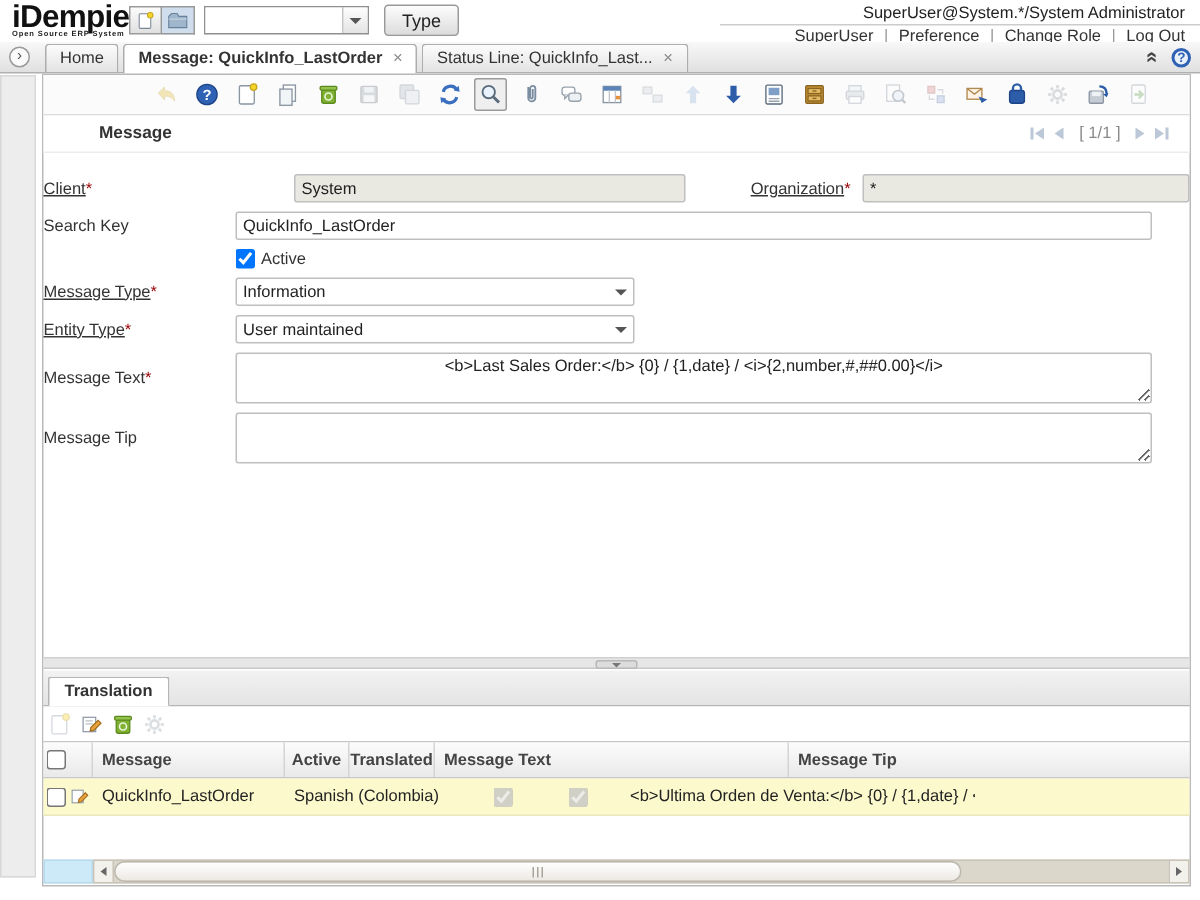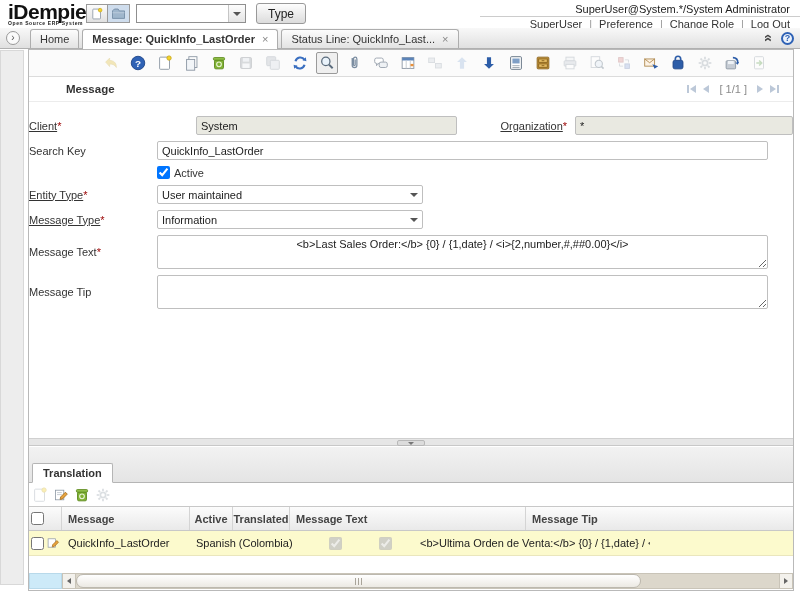--- a/index.html
+++ b/index.html
@@ -65,21 +65,21 @@
   .selbox .sarr{width:16px;display:flex;justify-content:center;}
   textarea.tfield{height:34px;resize:both;line-height:1.3;text-align:center;}
   .chkrow{margin-left:128px;display:flex;align-items:center;gap:4px;}
   input[type=checkbox]{width:13px;height:13px;margin:0;}
   
   .splitter{position:absolute;left:0;top:388px;width:764px;height:8px;background:#e6e6e6;border-top:1px solid #d0d0d0;border-bottom:1px solid #c8c8c8;}
   .split-btn{position:absolute;left:368px;top:1px;width:28px;height:6px;background:#dcdcdc;border:1px solid #b8b8b8;border-radius:2px;display:flex;align-items:center;justify-content:center;}
   .split-btn .a{width:0;height:0;border-left:3px solid transparent;border-right:3px solid transparent;border-top:3px solid #777;}
   
   .detail{position:absolute;left:0;top:397px;width:764px;bottom:0;}
-  .dtabs{height:36px;background:linear-gradient(#f2f2f2,#e4e4e4);border-bottom:1px solid #b5b5b5;display:flex;align-items:flex-end;padding-left:3px;}
+  .dtabs{height:24px;background:linear-gradient(#f2f2f2,#e4e4e4);border-bottom:1px solid #b5b5b5;display:flex;align-items:flex-end;padding-left:3px;}
   .dtab{background:#fff;border:1px solid #b5b5b5;border-bottom:1px solid #fff;margin-bottom:-1px;padding:3px 10px;font-weight:bold;font-size:11px;border-radius:2px 2px 0 0;}
   .dtoolbar{height:23px;display:flex;align-items:center;gap:3px;padding-left:2px;background:#fff;}
   .dbtn{width:18px;height:18px;display:flex;align-items:center;justify-content:center;}
   .dbtn.faded{opacity:.35;}
   .dtable{border-top:1px solid #c8c8c8;}
   .dthead{display:flex;height:24px;background:linear-gradient(#fcfcfc,#e9e9e9);border-bottom:1px solid #c8c8c8;font-weight:bold;color:#444;}
   .dcell{border-right:1px solid #d4d4d4;padding:0 6px;display:flex;align-items:center;height:100%;overflow:hidden;white-space:nowrap;}
   .c0{flex:0 0 33px;justify-content:flex-start;gap:2px;padding:0 2px;}
   .c1{flex:0 0 128px;} .c2{flex:0 0 124px;}
   .c3{flex:0 0 43px;justify-content:center;} .c4{flex:0 0 57px;justify-content:center;}
@@ -364,32 +364,32 @@
       <div class="flabel"><span>Search Key</span></div>
       <input class="tfield w-full" value="QuickInfo_LastOrder" style="">
     </div>
     <div class="frow">
       <div class="chkrow">
         <input type="checkbox" checked="true" style="">
         <span>Active</span>
       </div>
     </div>
     <div class="frow">
+      <div class="flabel"><span class="lnk">Message Type</span><span class="req">*</span></div>
+      <div class="selbox">
+        <span class="val">Information</span>
+        <span class="sarr">
+            <span class="caret"></span>
+          </span>
+      </div>
+    </div>
+    <div class="frow">
       <div class="flabel"><span class="lnk">Entity Type</span><span class="req">*</span></div>
       <div class="selbox">
         <span class="val">User maintained</span>
-        <span class="sarr">
-            <span class="caret"></span>
-          </span>
-      </div>
-    </div>
-    <div class="frow">
-      <div class="flabel"><span class="lnk">Message Type</span><span class="req">*</span></div>
-      <div class="selbox">
-        <span class="val">Information</span>
         <span class="sarr">
             <span class="caret"></span>
           </span>
       </div>
     </div>
     <div class="frow">
       <div class="flabel"><span>Message Text</span><span class="req">*</span></div>
       <textarea class="tfield w-full" style="">&lt;b&gt;Last Sales Order:&lt;/b&gt; {0} / {1,date} / &lt;i&gt;{2,number,#,##0.00}&lt;/i&gt;</textarea>
     </div>
     <div class="frow">

